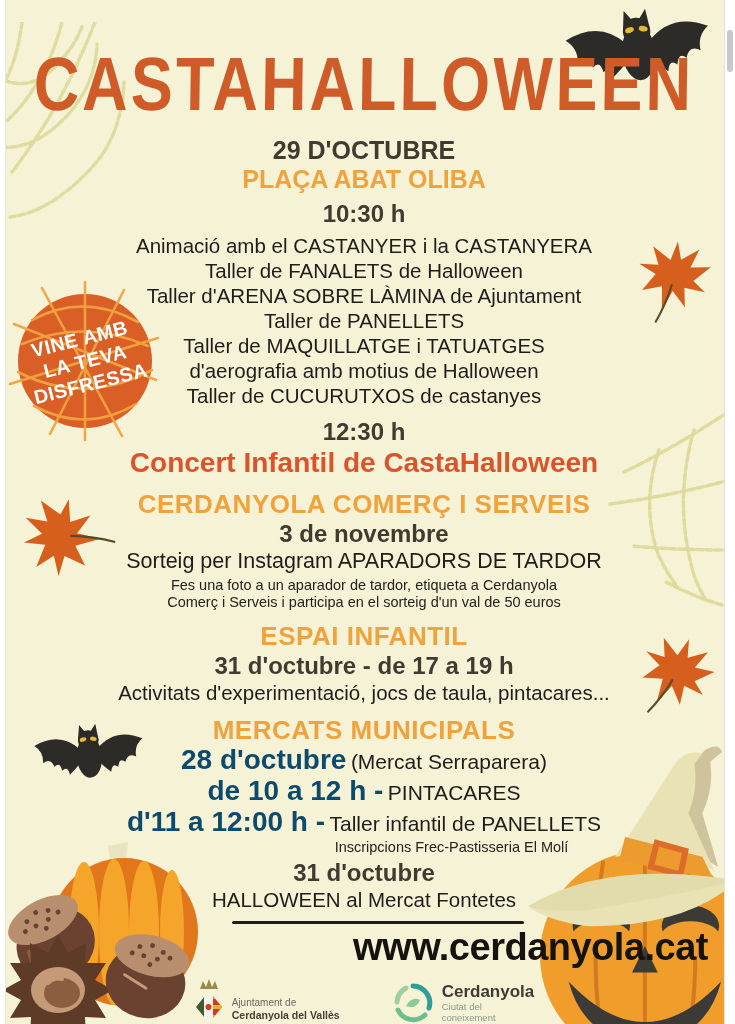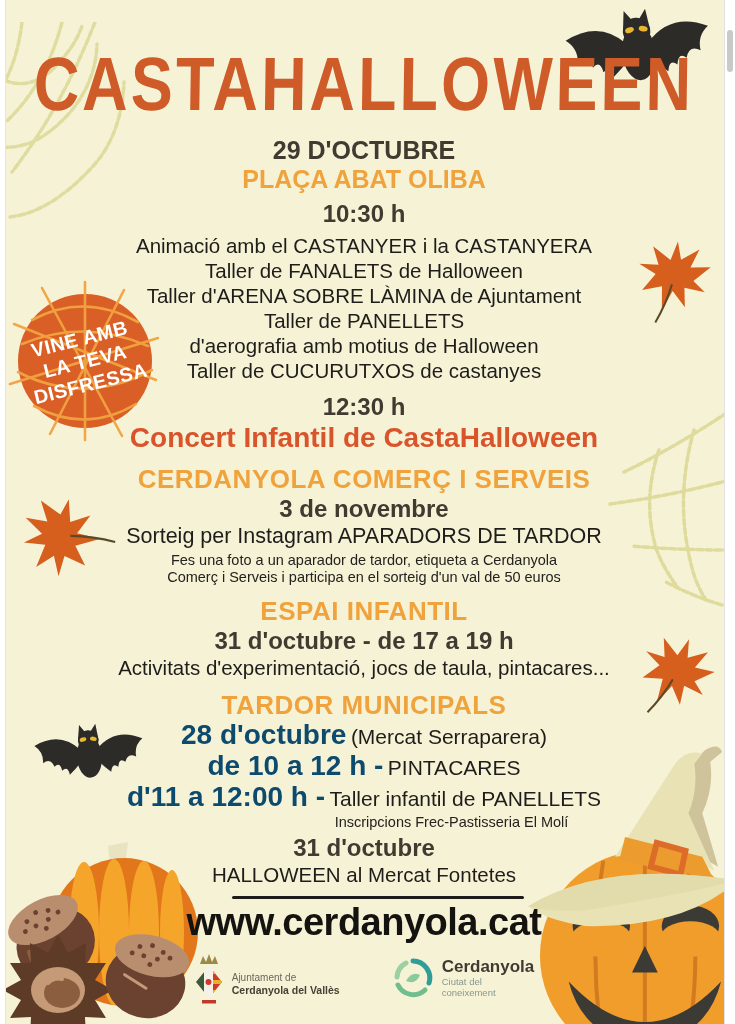--- a/index.html
+++ b/index.html
@@ -30,21 +30,21 @@
   .headline { font-size:21.5px; line-height:26px; color:#1E1D1A; }
   .note { font-size:14.5px; line-height:17px; color:#23221E; }
   .note-first { margin-top:3px; }
   .line-norm { font-size:20.5px; line-height:25px; color:#1E1D1A; }
   .mixed { line-height:27px; }
   .bp { font-size:28px; font-weight:bold; color:#0c4a6e; }
   .np { font-size:21px; color:#1E1D1A; }
   .inscripcions { font-size:14.5px; line-height:17px; color:#23221E; padding-left:175px; }
   .day2 { margin-top:3px; }
   .divider { width:292px; height:3px; background:#1E1D1A; border-radius:2px; margin:9px auto 0 auto; transform:translateX(14px); }
-  .website { margin-top:3px; font-size:38px; line-height:40px; font-weight:bold; color:#14130f; letter-spacing:-0.5px; }
+  .website { margin-top:3px; font-size:38px; line-height:40px; font-weight:bold; color:#14130f; letter-spacing:-0.5px;text-align:right; }
 
   .logos { display:flex; justify-content:center; align-items:center; gap:52px; margin-top:10px; }
   .logo-block { display:flex; align-items:center; gap:8px; text-align:left; }
   .ajt-l1 { font-size:10px; color:#6b675c; line-height:12px;margin-top:11px; }
   .ajt-l2 { font-size:10.5px; font-weight:bold; color:#454136; line-height:12px; }
   .cdn-name { font-size:17px; font-weight:bold; color:#3E3B32; line-height:18px; }
   .cdn-sub { font-size:9.5px; color:#87988F; line-height:11px; }
 
   
   .deco { position:absolute; pointer-events:none; }
@@ -242,38 +242,39 @@
 
       <div class="h-date">29 D'OCTUBRE</div>
       <div class="h-place">PLAÇA ABAT OLIBA</div>
       <div class="h-time">10:30 h</div>
 
       <div class="activities">
         <div class="activity">Animació amb el CASTANYER i la CASTANYERA</div>
         <div class="activity">Taller de FANALETS de Halloween</div>
         <div class="activity">Taller d'ARENA SOBRE LÀMINA de Ajuntament</div>
         <div class="activity">Taller de PANELLETS</div>
+        <div class="activity">Taller de MAQUILLATGE i TATUATGES</div>
         <div class="activity">d'aerografia amb motius de Halloween</div>
         <div class="activity">Taller de CUCURUTXOS de castanyes</div>
       </div>
 
       <div class="time2">12:30 h</div>
       <div class="concert-title">Concert Infantil de CastaHalloween</div>
 
       <div class="section-title mt-sec">CERDANYOLA COMERÇ I SERVEIS</div>
       <div class="sub-bold">3 de novembre</div>
       <div class="headline">Sorteig per Instagram APARADORS DE TARDOR</div>
       <div class="note note-first">Fes una foto a un aparador de tardor, etiqueta a Cerdanyola</div>
       <div class="note">Comerç i Serveis i participa en el sorteig d'un val de 50 euros</div>
 
       <div class="section-title mt-sec">ESPAI INFANTIL</div>
       <div class="sub-bold">31 d'octubre - de 17 a 19 h</div>
       <div class="line-norm">Activitats d'experimentació, jocs de taula, pintacares...</div>
 
-      <div class="section-title mt-sec">TARDOR MUNICIPALS</div>
+      <div class="section-title mt-sec">MERCATS MUNICIPALS</div>
       <div class="mixed">
         <span class="bp">28 d'octubre</span>
         <span class="np">(Mercat Serraparera)</span>
       </div>
       <div class="mixed">
         <span class="bp">de 10 a 12 h -</span>
         <span class="np">PINTACARES</span>
       </div>
       <div class="mixed">
         <span class="bp">d'11 a 12:00 h -</span>

